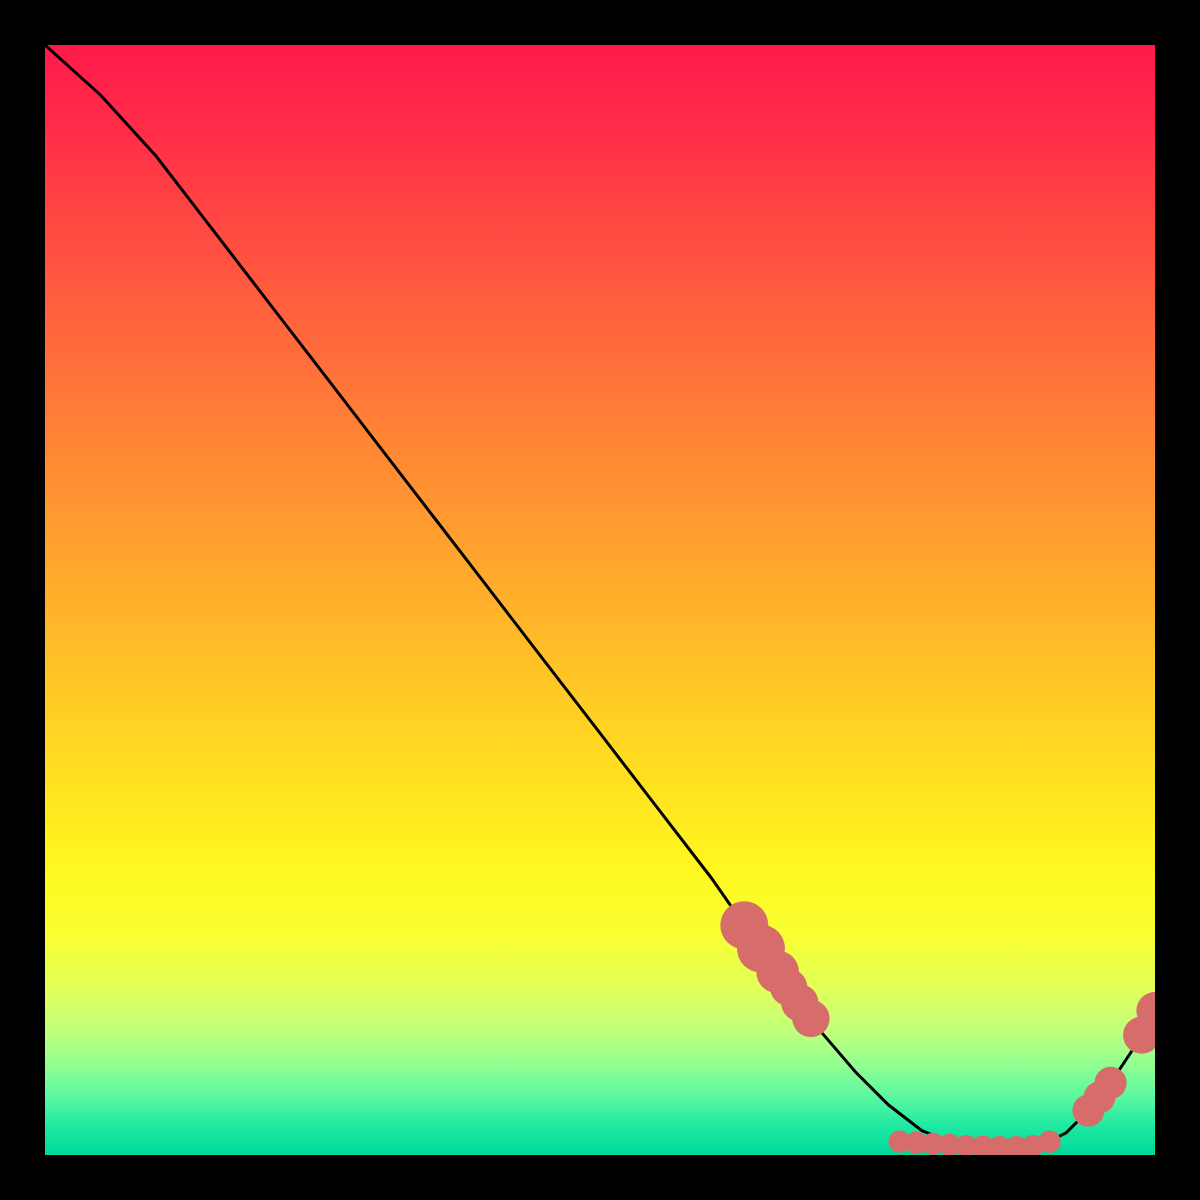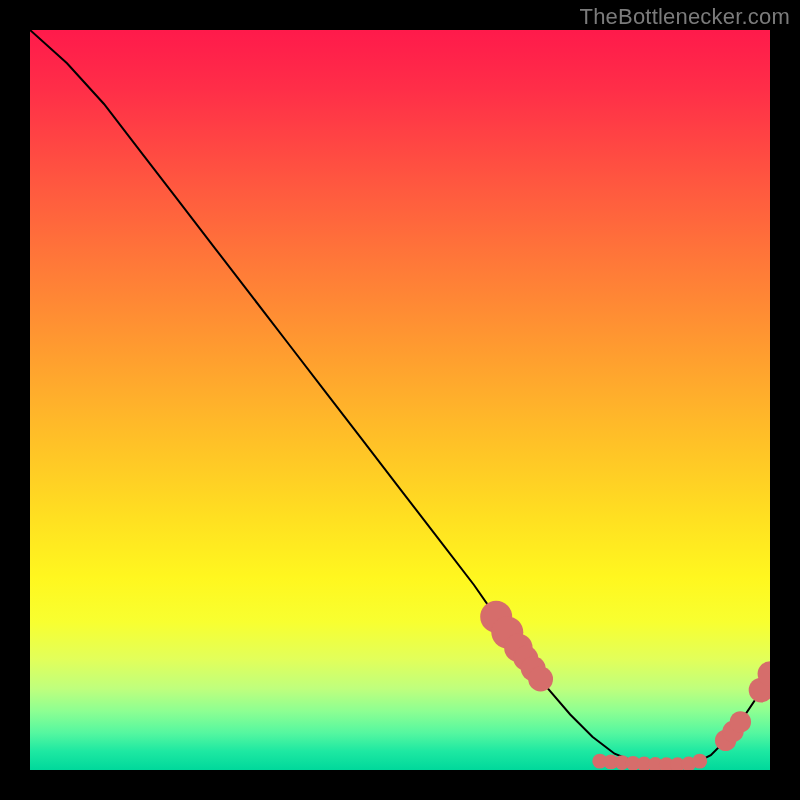--- a/index.html
+++ b/index.html
@@ -63,21 +63,20 @@
     color: #7b7b7b;
     font-size: 22px;
     letter-spacing: 0.2px;
     font-weight: 400;
   }
 </style>
 </head>
 <body>
 
 <div class="frame">
-  <div class="watermark">TheBottlenecker.com</div>
   <div class="plot-area">
     <div class="gradient-bg"></div>
     <svg class="svg-layer" viewBox="0 0 740 740" preserveAspectRatio="none">
       <polyline id="curve" fill="none" stroke-width="2" points="0,0 37,33.30000000000007 74,74 111,122.10000000000002 148,170.19999999999993 185,218.30000000000007 222,266.4 259,314.50000000000006 296,362.59999999999997 333,410.7 370,458.8 407.00000000000006,506.9 444,555 466.2,586.82 488.40000000000003,617.9 503.20000000000005,638.62 518,658.6 540.1999999999999,684.5 562.4,706.7 584.6,723.72 606.8,732.6 629,734.82 651.2,734.82 666,732.6 680.8000000000001,725.2 695.5999999999999,710.4 710.4,691.9 725.1999999999999,669.7 740,643.8" stroke="#000000"></polyline>
       <g id="markers">
           <circle cx="466.2" cy="586.82" r="15.984000000000002" fill="#d66d6b"></circle>
           <circle cx="477.3" cy="602.36" r="15.984000000000002" fill="#d66d6b"></circle>
           <circle cx="488.40000000000003" cy="617.9" r="14.208" fill="#d66d6b"></circle>
           <circle cx="495.8" cy="628.26" r="12.432" fill="#d66d6b"></circle>
           <circle cx="503.20000000000005" cy="638.62" r="12.432" fill="#d66d6b"></circle>

